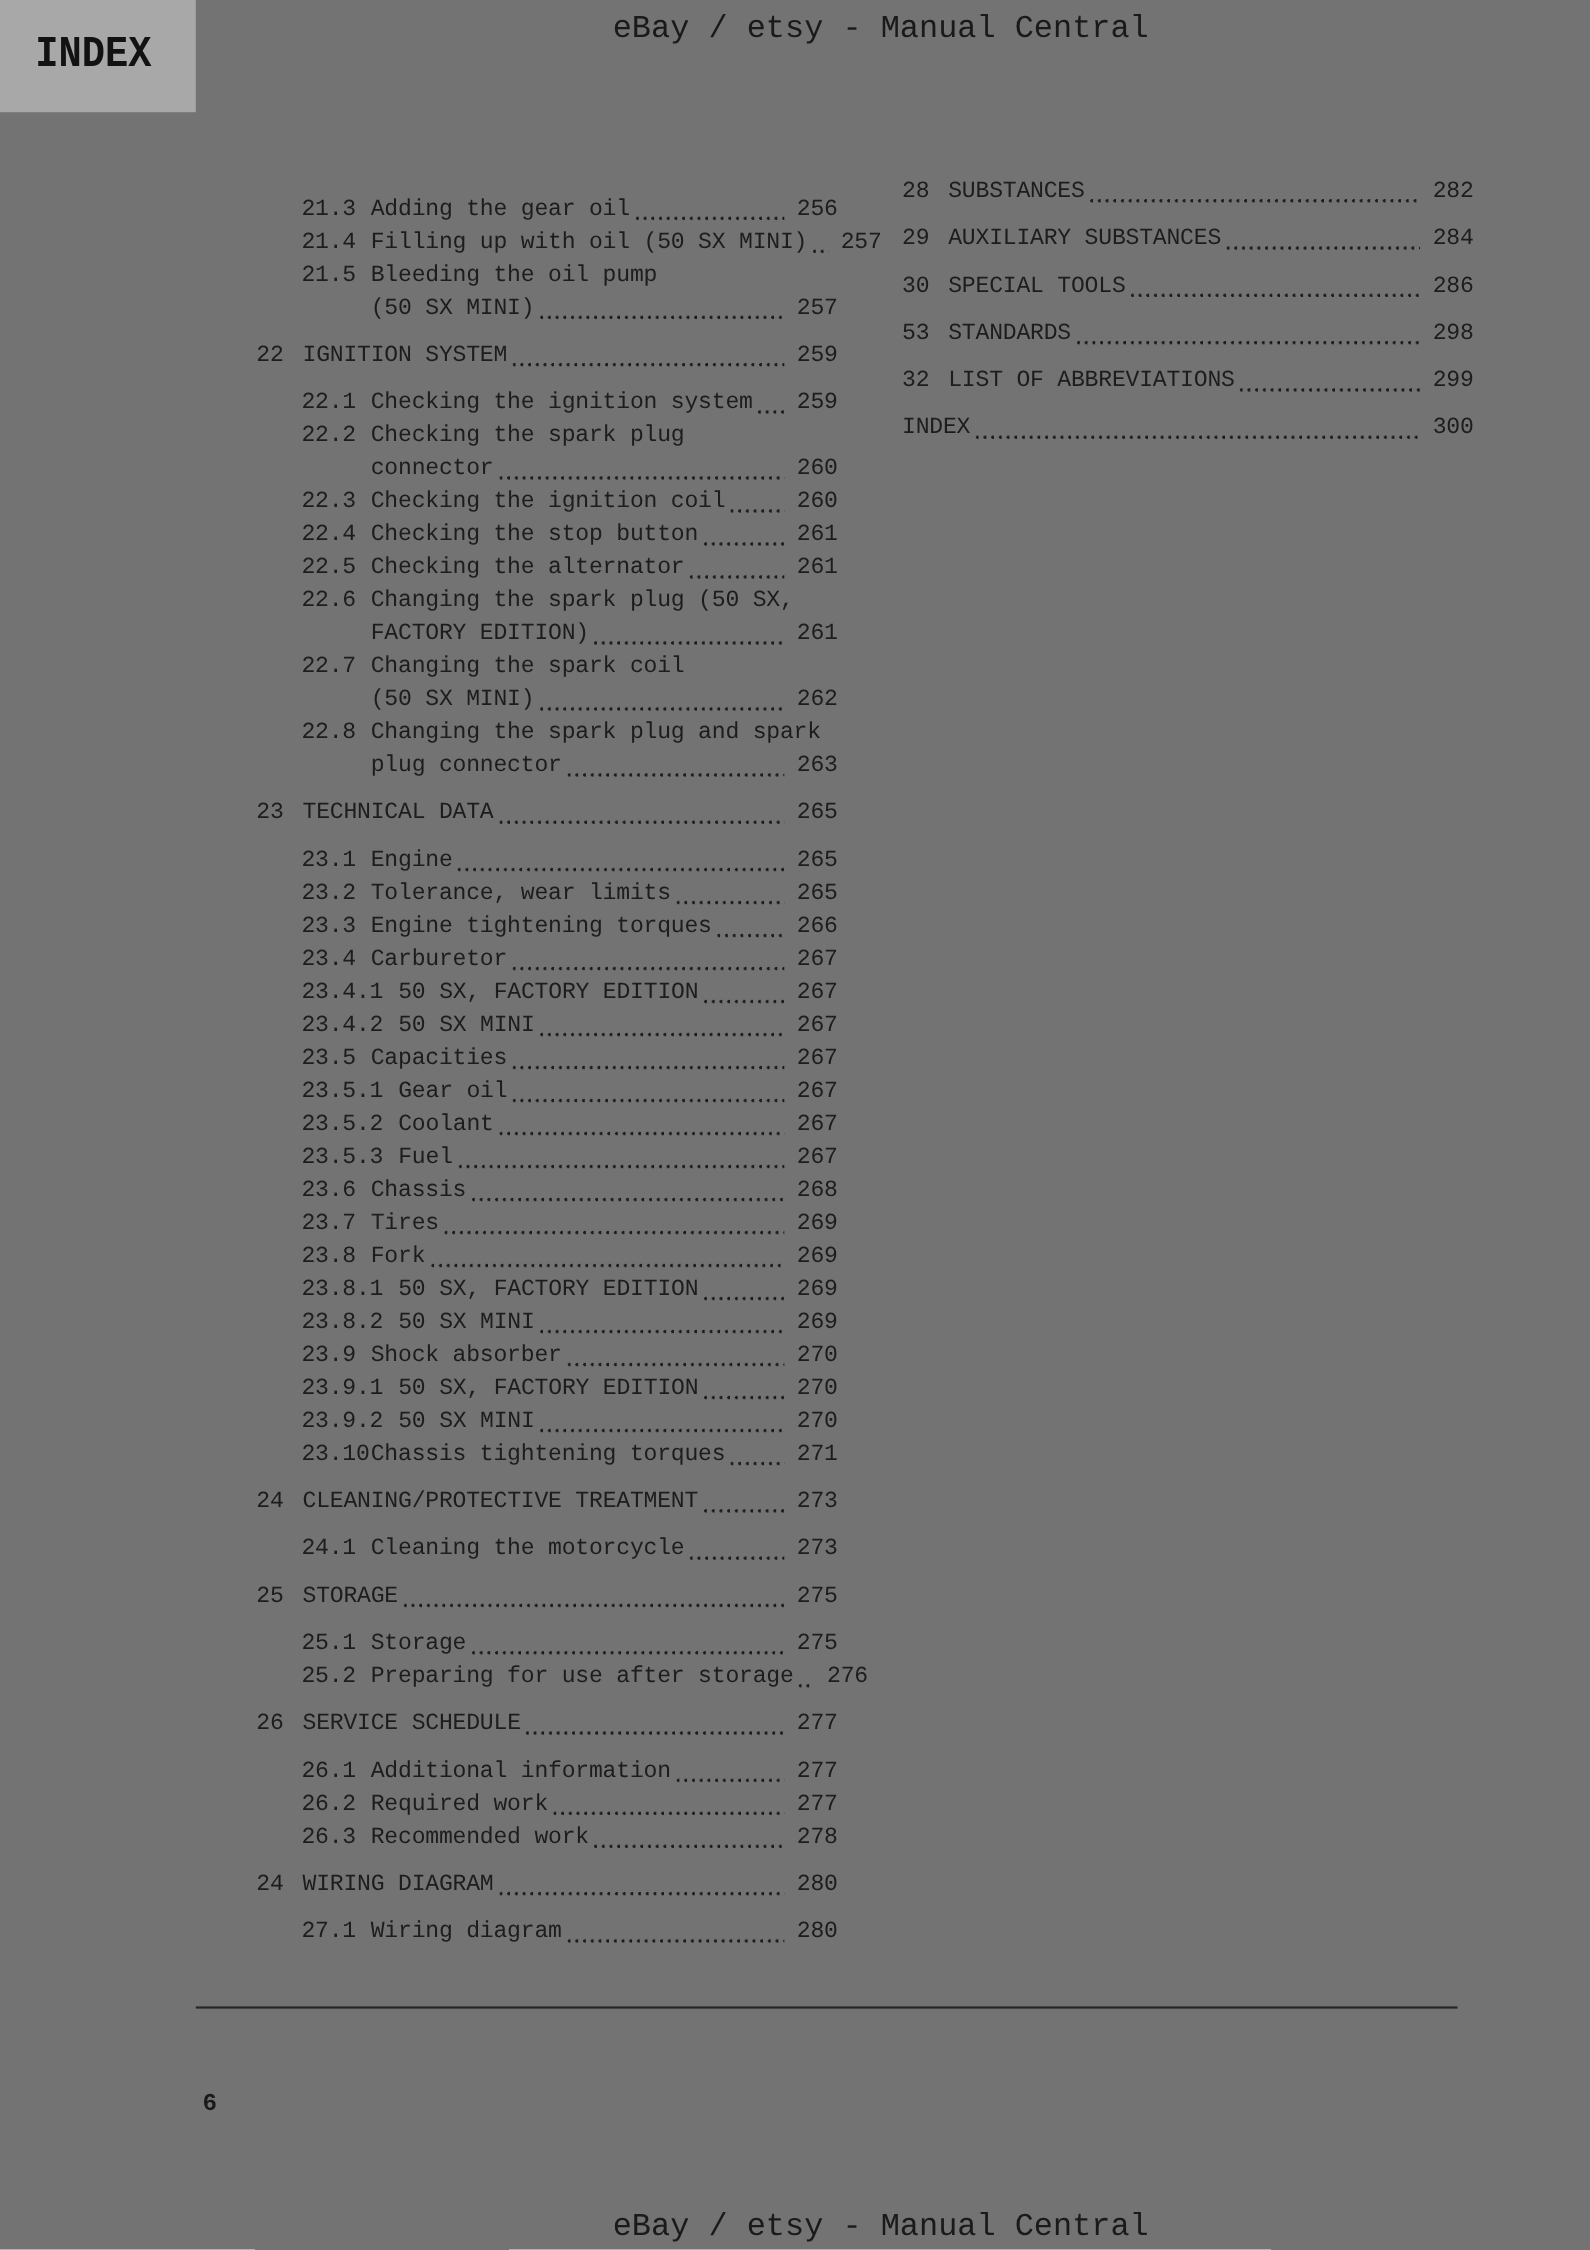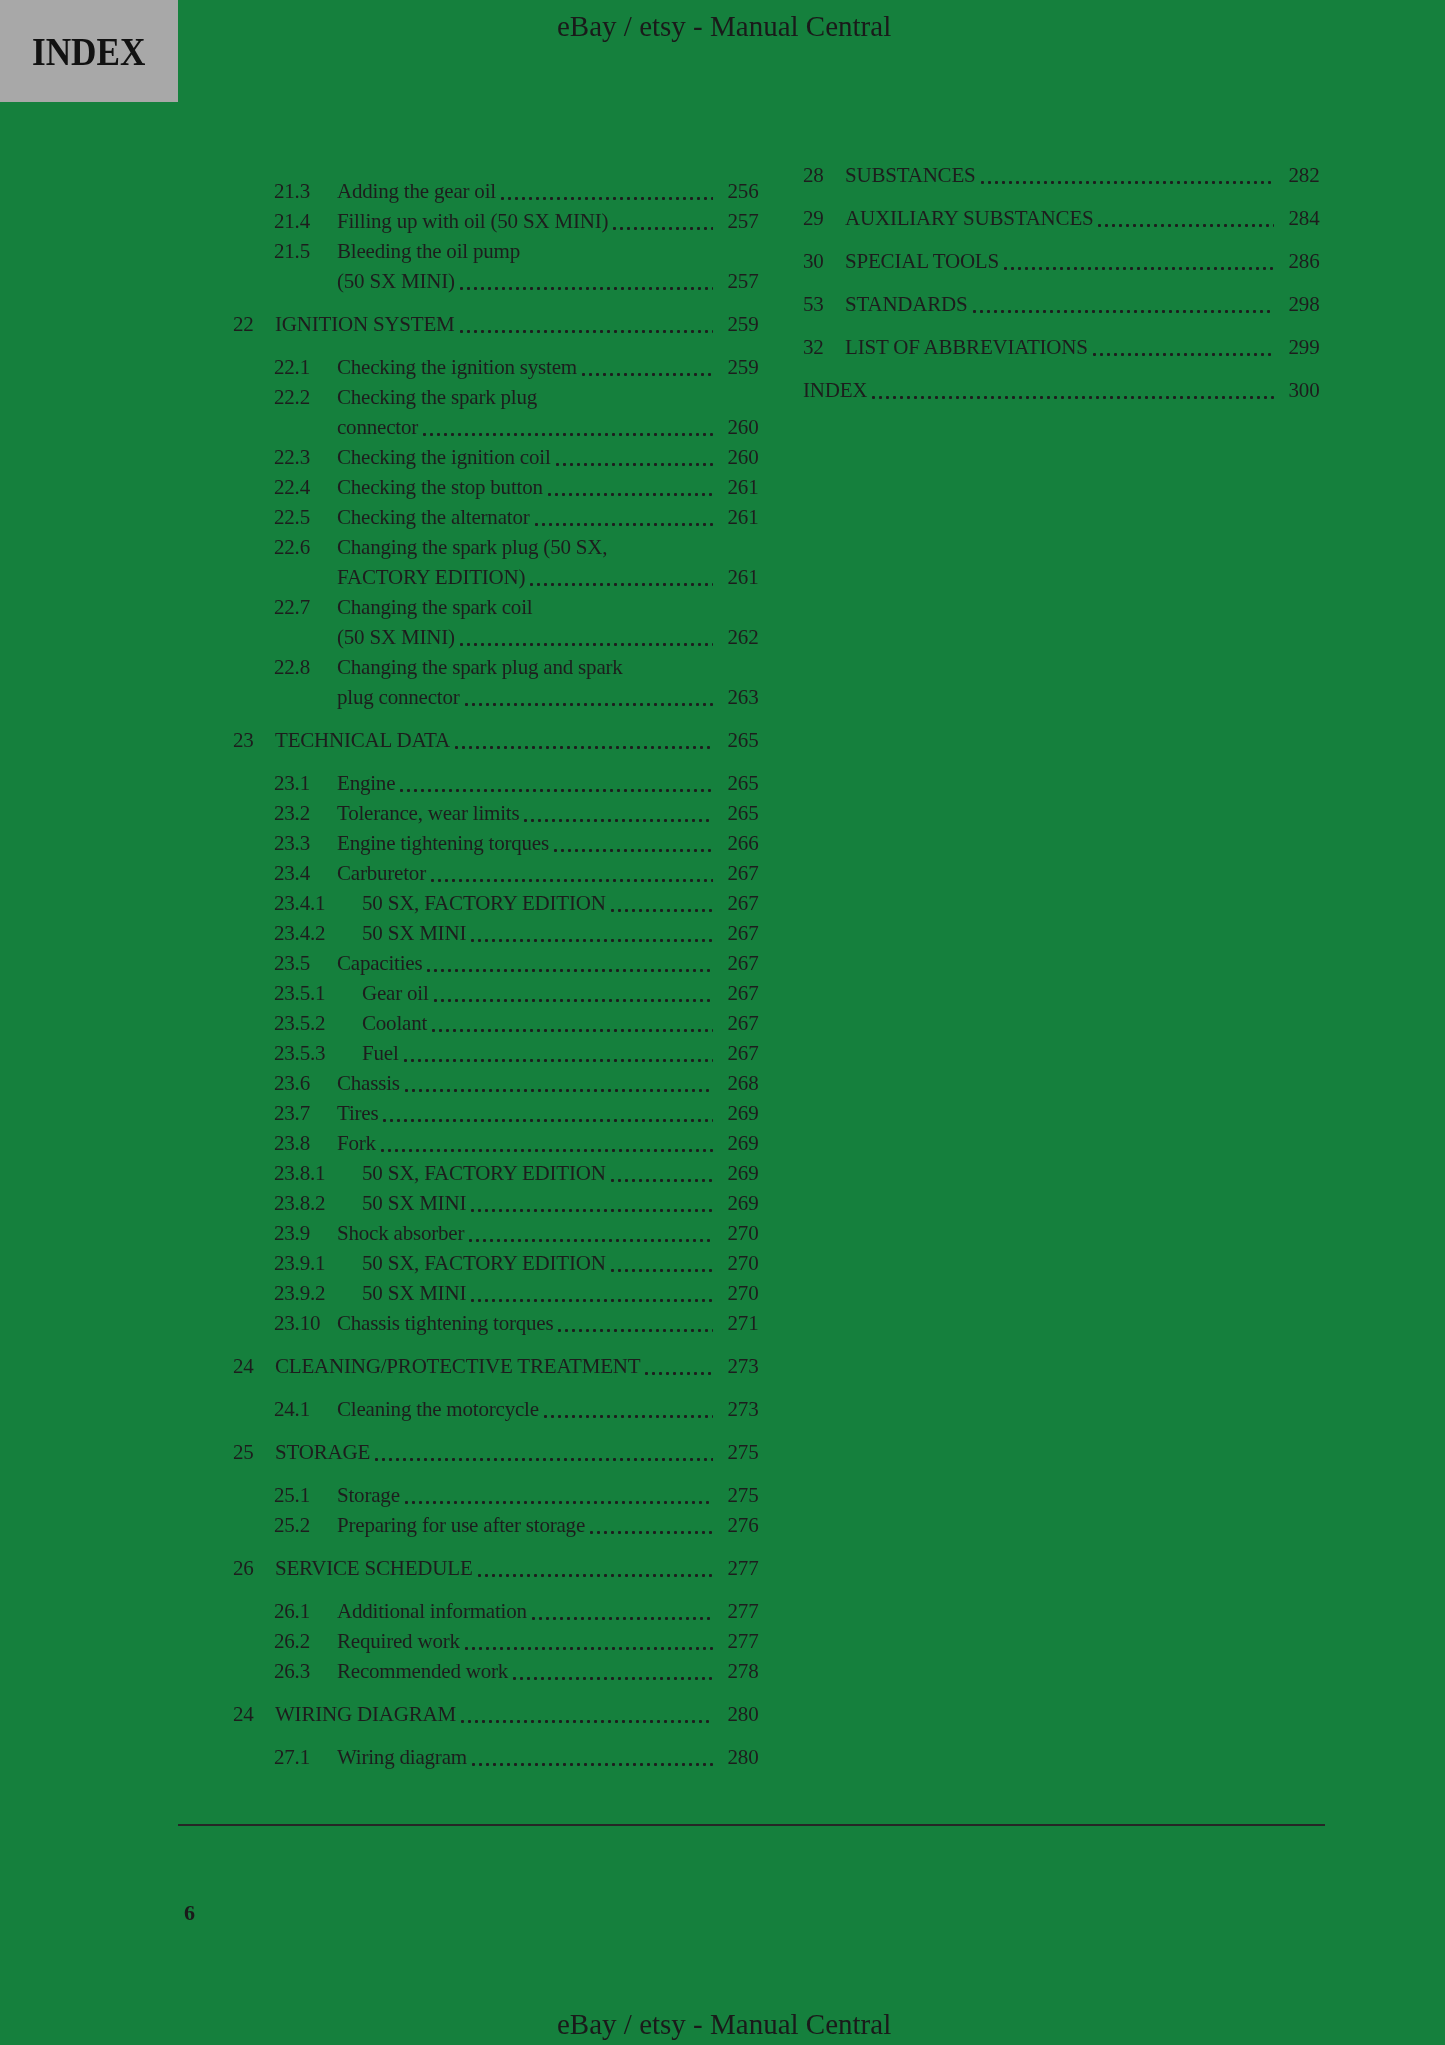--- a/index.html
+++ b/index.html
@@ -1,20 +1,20 @@
 <!DOCTYPE html>
 <html><head>
 <meta charset="utf-8">
 <style>
   html,body { margin:0; padding:0; background:#e8e8e8; }
   .page {
     position:relative;
     width:1445px; height:2045px;
-    background:#15803d;
-    font-family:Liberation Serif, serif;
+    background:#737373;
+    font-family:Liberation Mono, monospace;
     color:#1d1d1d;
     overflow:hidden;
   }
   
   .index-tab {
     position:absolute; left:0; top:0;
     width:178px; height:102px;
     background:#a8a8a8;
   }
   .index-tab-label {
@@ -27,21 +27,21 @@
     position:absolute; left:557px; top:10px;
     font-size:29px; color:#1a1a1a; white-space:nowrap;
   }
   
   .toc-col {
     position:absolute; top:160px;
     font-size:21px; line-height:30px;
     letter-spacing:-0.2px;
   }
   .toc-col-left  { left:233px; width:533px;margin-top:16px; }
-  .toc-col-right { left:803px; width:524px; }
+  .toc-col-right { left:820px; width:524px; }
 
   .entry { display:flex; align-items:flex-start; }
   .entry.l0 { margin:13px 0; }
   .toc-col .entry.l0:first-child { margin-top:0; }
   .entry.l1, .entry.l2 { padding-left:41px; }
 
   .num { flex:0 0 auto; white-space:nowrap; }
   .entry.l0 .num { width:42px; }
   .entry.l1 .num { width:63px; }
   .entry.l2 .num { width:88px; }

